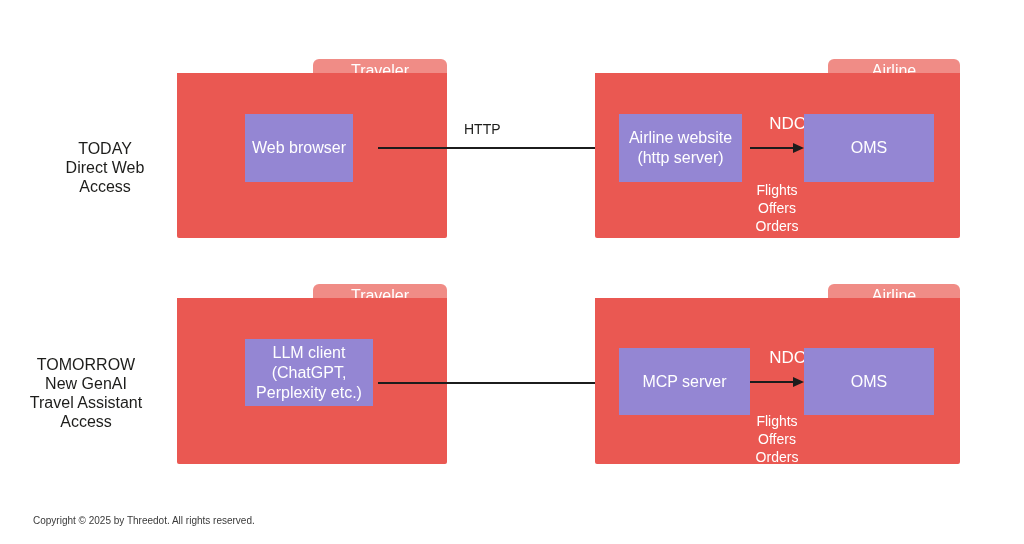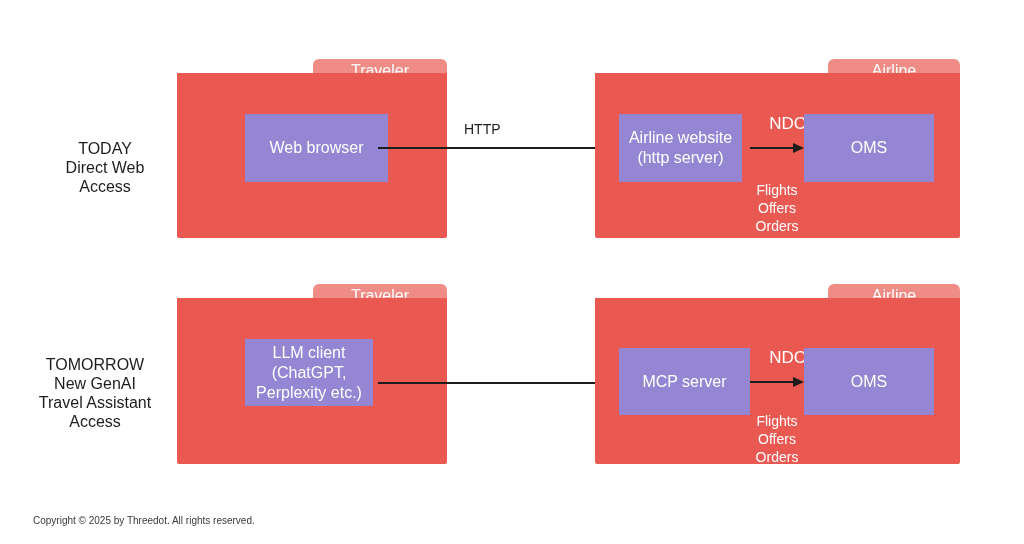--- a/index.html
+++ b/index.html
@@ -105,41 +105,41 @@
 
 <div class="canvas">
 
   <div class="row-label" style="left:25px; top:139px; width:160px;">TODAY
 Direct Web
 Access</div>
 
   <div class="folder-tab" style="left:313px; top:50px; width:134px; height:23px;">Traveler</div>
   <div class="folder-body" style="left:177px; top:73px; width:270px; height:165px;"></div>
 
-  <div class="cbox" style="left:245px; top:114px; width:143px; height:68px;">Web browser</div>
+  <div class="cbox" style="left:245px; top:114px; width:108px; height:68px;">Web browser</div>
 
   <div class="arrow" style="left:378px; top:147px; width:233px;"></div>
   <div class="arrow-label" style="left:464px; top:121px; width:120px;">HTTP</div>
 
   <div class="folder-tab" style="left:828px; top:50px; width:132px; height:23px;">Airline</div>
   <div class="folder-body" style="left:595px; top:73px; width:365px; height:165px;"></div>
 
   <div class="cbox" style="left:619px; top:114px; width:123px; height:68px;">Airline website
 (http server)</div>
 
   <div class="white-label" style="left:748px; top:114px; width:58px;">NDC</div>
   <div class="arrow" style="left:750px; top:147px; width:43px;"></div>
 
   <div class="cbox" style="left:804px; top:114px; width:130px; height:68px;">OMS</div>
 
   <div class="objects-label" style="left:745px; top:181px; width:64px;">Flights
 Offers
 Orders</div>
 
-  <div class="row-label" style="left:13px; top:355px; width:164px;">TOMORROW
+  <div class="row-label" style="left:4px; top:355px; width:164px;">TOMORROW
 New GenAI
 Travel Assistant
 Access</div>
 
   <div class="folder-tab" style="left:313px; top:275px; width:134px; height:23px;">Traveler</div>
   <div class="folder-body" style="left:177px; top:298px; width:270px; height:166px;"></div>
 
   <div class="cbox" style="left:245px; top:339px; width:128px; height:67px;">LLM client
 (ChatGPT,
 Perplexity etc.)</div>

